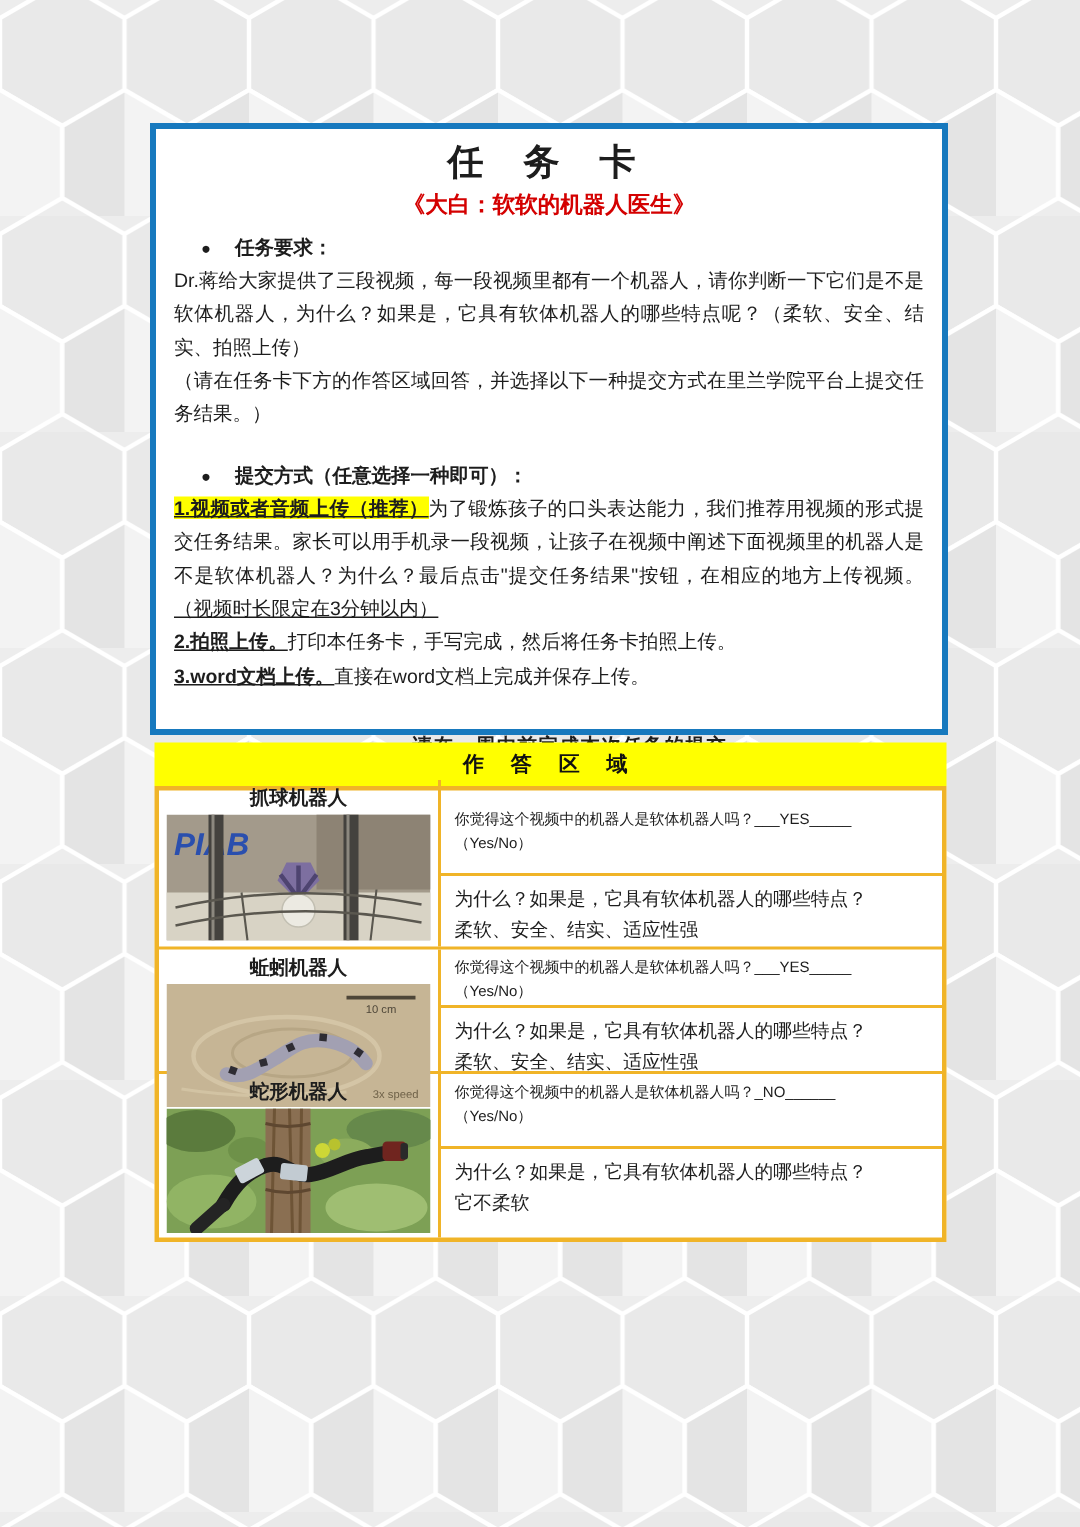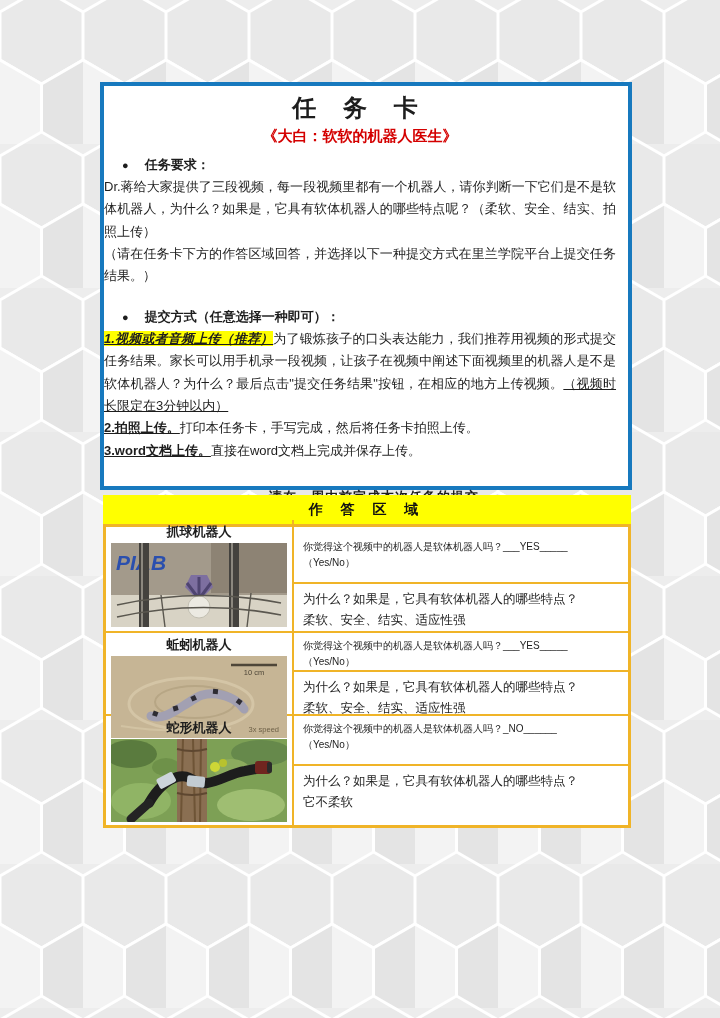--- a/index.html
+++ b/index.html
@@ -4,29 +4,29 @@
 <style>
   * { margin:0; padding:0; box-sizing:border-box; }
   html,body { width:720px; height:1018px; overflow:hidden; background:#f0f0f0;
     font-family:"Liberation Sans","DejaVu Sans",sans-serif; color:#1d1d1d; }
   .stage { position:relative; width:720px; height:1018px; }
   .hex-bg { position:absolute; top:0; left:0; }
 
   
   .task-card {
     position:absolute; left:100px; top:82px; width:532px; height:408px;
-    background:#ffffff; border:4px solid #1779be; padding:4px 12px 0 0;
+    background:#ffffff; border:4px solid #1779be; padding:4px 12px 0 12px;
   }
   .tc-title { text-align:center; font-size:24px; font-weight:bold; letter-spacing:10px; margin-top:2px; }
   .tc-subtitle { text-align:center; font-size:15px; font-weight:bold; color:#d40000; margin-top:3px; }
   .bullet-line { font-size:13px; font-weight:bold; margin:10px 0 2px 18px; }
   .bullet-line .dot { font-size:11px; margin-right:16px; }
   .para { font-size:13px; line-height:1.72; text-align:justify; }
   .submit-sec { margin-top:20px; }
-  .hl-label { font-weight:bold; text-decoration:underline; background:#ffff00;font-style:italic; }
+  .hl-label { font-weight:bold; text-decoration:underline; background:#ffff00; }
   .u-label  { font-weight:bold; text-decoration:underline; }
   .u-note   { text-decoration:underline; }
   .deadline { text-align:center; font-size:13px; font-weight:bold; margin-top:26px; letter-spacing:1px; }
 
   
   .answer-header {
     position:absolute; left:103px; top:495px; width:528px; height:29px;
     background:#ffff00; text-align:center; line-height:29px;
     font-size:14px; font-weight:bold; letter-spacing:7px; color:#111;
   }

